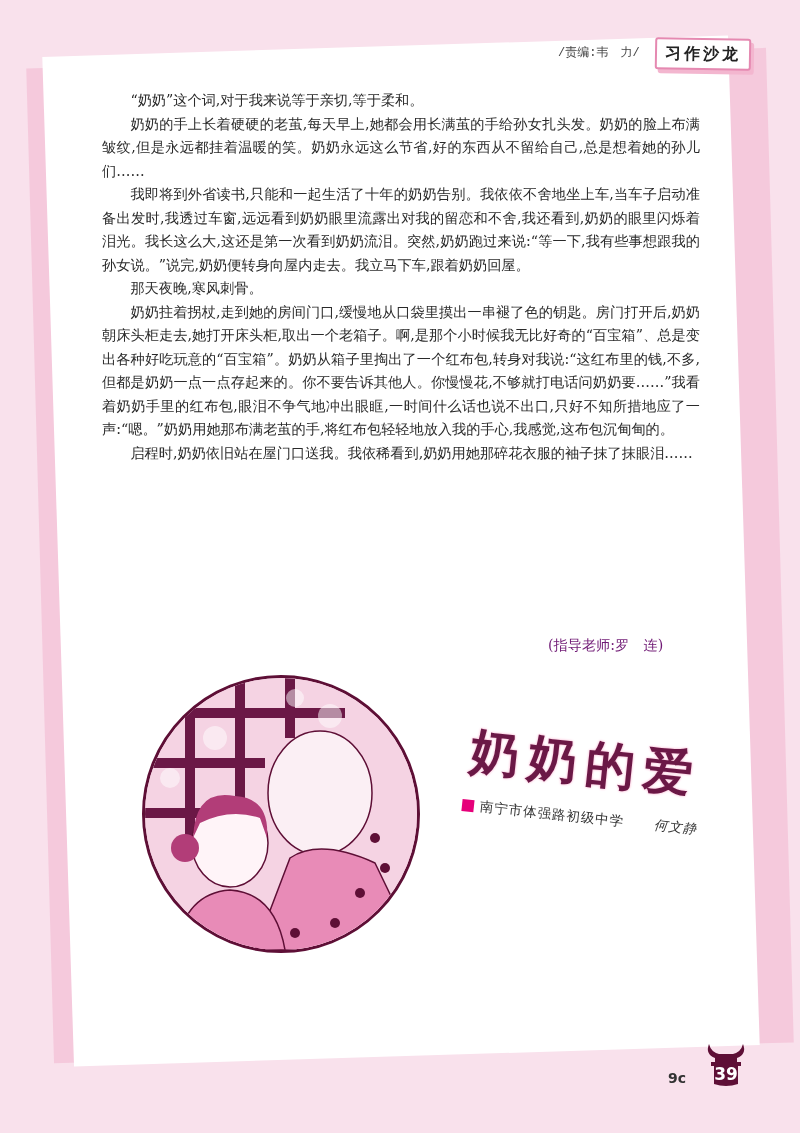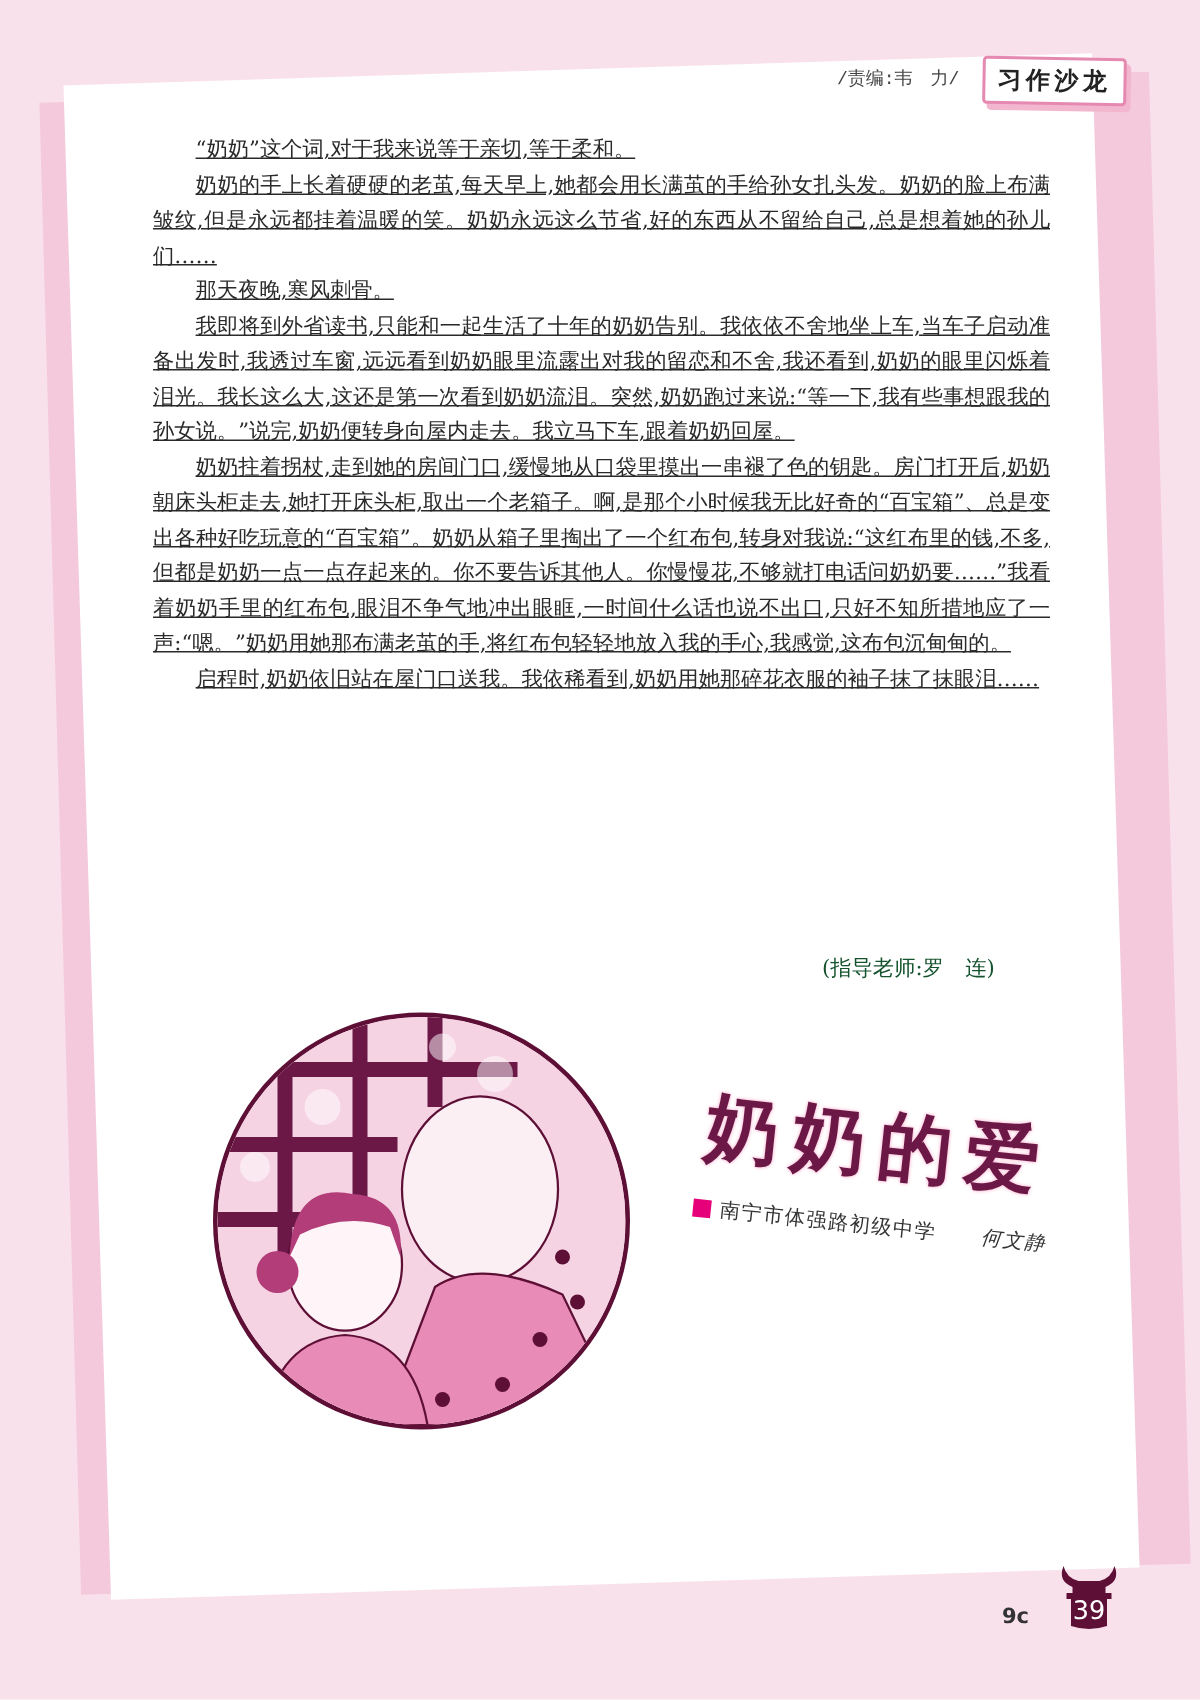--- a/index.html
+++ b/index.html
@@ -30,24 +30,24 @@
     box-shadow: 3px 4px 0 #f3b6cf;
     transform: rotate(1deg);
     display: flex; align-items: center; justify-content: center;
     font-family: "DejaVu Sans", "Liberation Sans", sans-serif;
     font-size: 16px; font-weight: bold; color: #222; letter-spacing: 3px;
   }
   .article {
     position: absolute; left: 102px; top: 89px; width: 598px;
     font-size: 14.2px; line-height: 23.5px; color: #2a2a2a;
   }
-  .article p { margin: 0; text-indent: 2em; text-align: justify; text-decoration: underline; }
+  .article p { margin: 0; text-indent: 2em; text-align: justify; }
   .teacher {
     position: absolute; left: 548px; top: 636px;
-    font-size: 14.2px; color: #14532d;
+    font-size: 14.2px; color: #701a75;
   }
   .illustration {
     position: absolute; left: 142px; top: 675px; width: 272px; height: 272px;
     border-radius: 50%; overflow: hidden;
     border: 3px solid #5e0f36;
     background: #f7dbe8;
   }
   .lattice { position: absolute; inset: 0; }
   .title {
     position: absolute; left: 470px; top: 718px;
@@ -73,37 +73,37 @@
     font-size: 14px; color: #333; font-weight: bold;
   }
   .page-num-wrap {
     position: absolute; left: 701px; top: 1040px; width: 50px; height: 50px;
   }
   .page-num {
     position: absolute; left: 0; top: 0; width: 50px; height: 50px;
     display: flex; align-items: flex-end; justify-content: center;
     padding-bottom: 6px; box-sizing: border-box;
     font-family: "DejaVu Sans", "Liberation Sans", sans-serif;
-    font-size: 17px; font-weight: normal; color: #fff;
+    font-size: 17px; font-weight: bold; color: #fff;
   }
 </style>
 </head>
 <body>
 
 <div class="shadow-strip"></div>
 <div class="paper"></div>
 
 <div class="header-editor">/责编:韦　力/</div>
 <div class="header-badge">习作沙龙</div>
 
 <div class="article">
   <p>“奶奶”这个词,对于我来说等于亲切,等于柔和。</p>
   <p>奶奶的手上长着硬硬的老茧,每天早上,她都会用长满茧的手给孙女扎头发。奶奶的脸上布满皱纹,但是永远都挂着温暖的笑。奶奶永远这么节省,好的东西从不留给自己,总是想着她的孙儿们……</p>
+  <p>我即将到外省读书,只能和一起生活了十年的奶奶告别。我依依不舍地坐上车,当车子启动准备出发时,我透过车窗,远远看到奶奶眼里流露出对我的留恋和不舍,我还看到,奶奶的眼里闪烁着泪光。我长这么大,这还是第一次看到奶奶流泪。突然,奶奶跑过来说:“等一下,我有些事想跟我的孙女说。”说完,奶奶便转身向屋内走去。我立马下车,跟着奶奶回屋。</p>
   <p>那天夜晚,寒风刺骨。</p>
-  <p>我即将到外省读书,只能和一起生活了十年的奶奶告别。我依依不舍地坐上车,当车子启动准备出发时,我透过车窗,远远看到奶奶眼里流露出对我的留恋和不舍,我还看到,奶奶的眼里闪烁着泪光。我长这么大,这还是第一次看到奶奶流泪。突然,奶奶跑过来说:“等一下,我有些事想跟我的孙女说。”说完,奶奶便转身向屋内走去。我立马下车,跟着奶奶回屋。</p>
   <p>奶奶拄着拐杖,走到她的房间门口,缓慢地从口袋里摸出一串褪了色的钥匙。房门打开后,奶奶朝床头柜走去,她打开床头柜,取出一个老箱子。啊,是那个小时候我无比好奇的“百宝箱”、总是变出各种好吃玩意的“百宝箱”。奶奶从箱子里掏出了一个红布包,转身对我说:“这红布里的钱,不多,但都是奶奶一点一点存起来的。你不要告诉其他人。你慢慢花,不够就打电话问奶奶要……”我看着奶奶手里的红布包,眼泪不争气地冲出眼眶,一时间什么话也说不出口,只好不知所措地应了一声:“嗯。”奶奶用她那布满老茧的手,将红布包轻轻地放入我的手心,我感觉,这布包沉甸甸的。</p>
   <p>启程时,奶奶依旧站在屋门口送我。我依稀看到,奶奶用她那碎花衣服的袖子抹了抹眼泪……</p>
 </div>
 
 <div class="teacher">(指导老师:罗　连)</div>
 
 <div class="illustration">
   <svg class="lattice" viewBox="0 0 272 272" width="272" height="272">
     <rect x="0" y="0" width="272" height="272" fill="#f5d3e3"></rect>
     <g fill="#6b1846">

